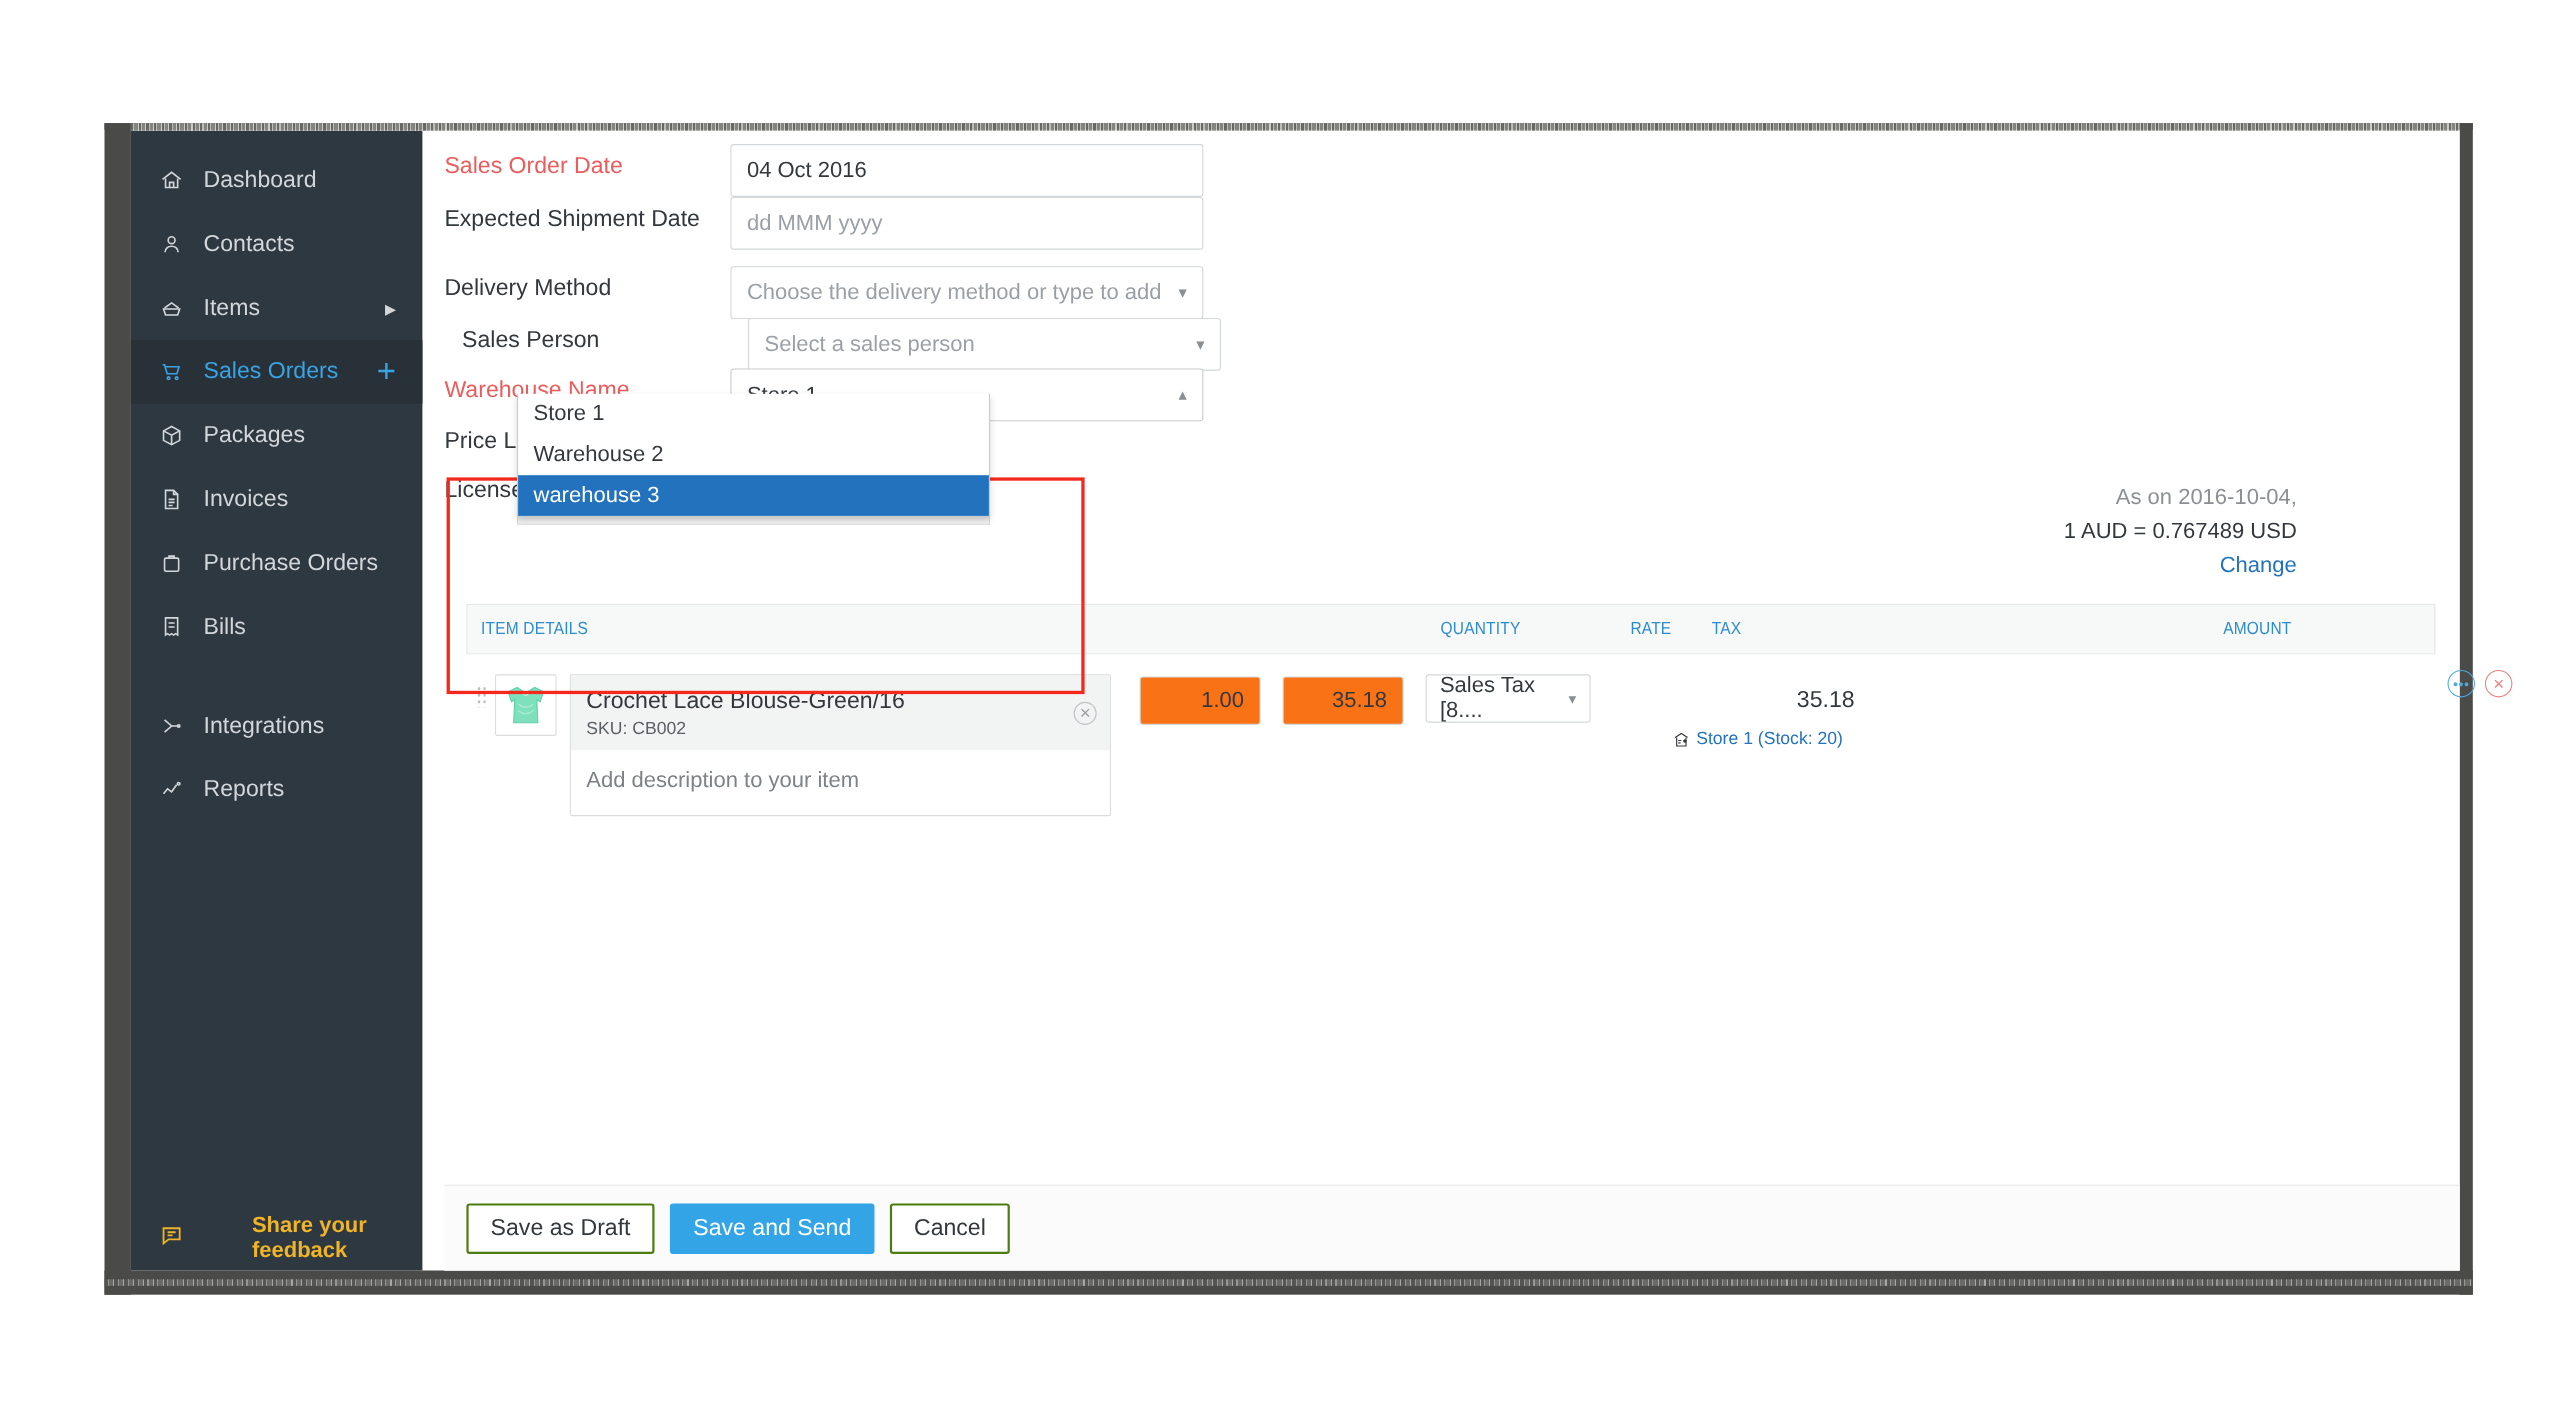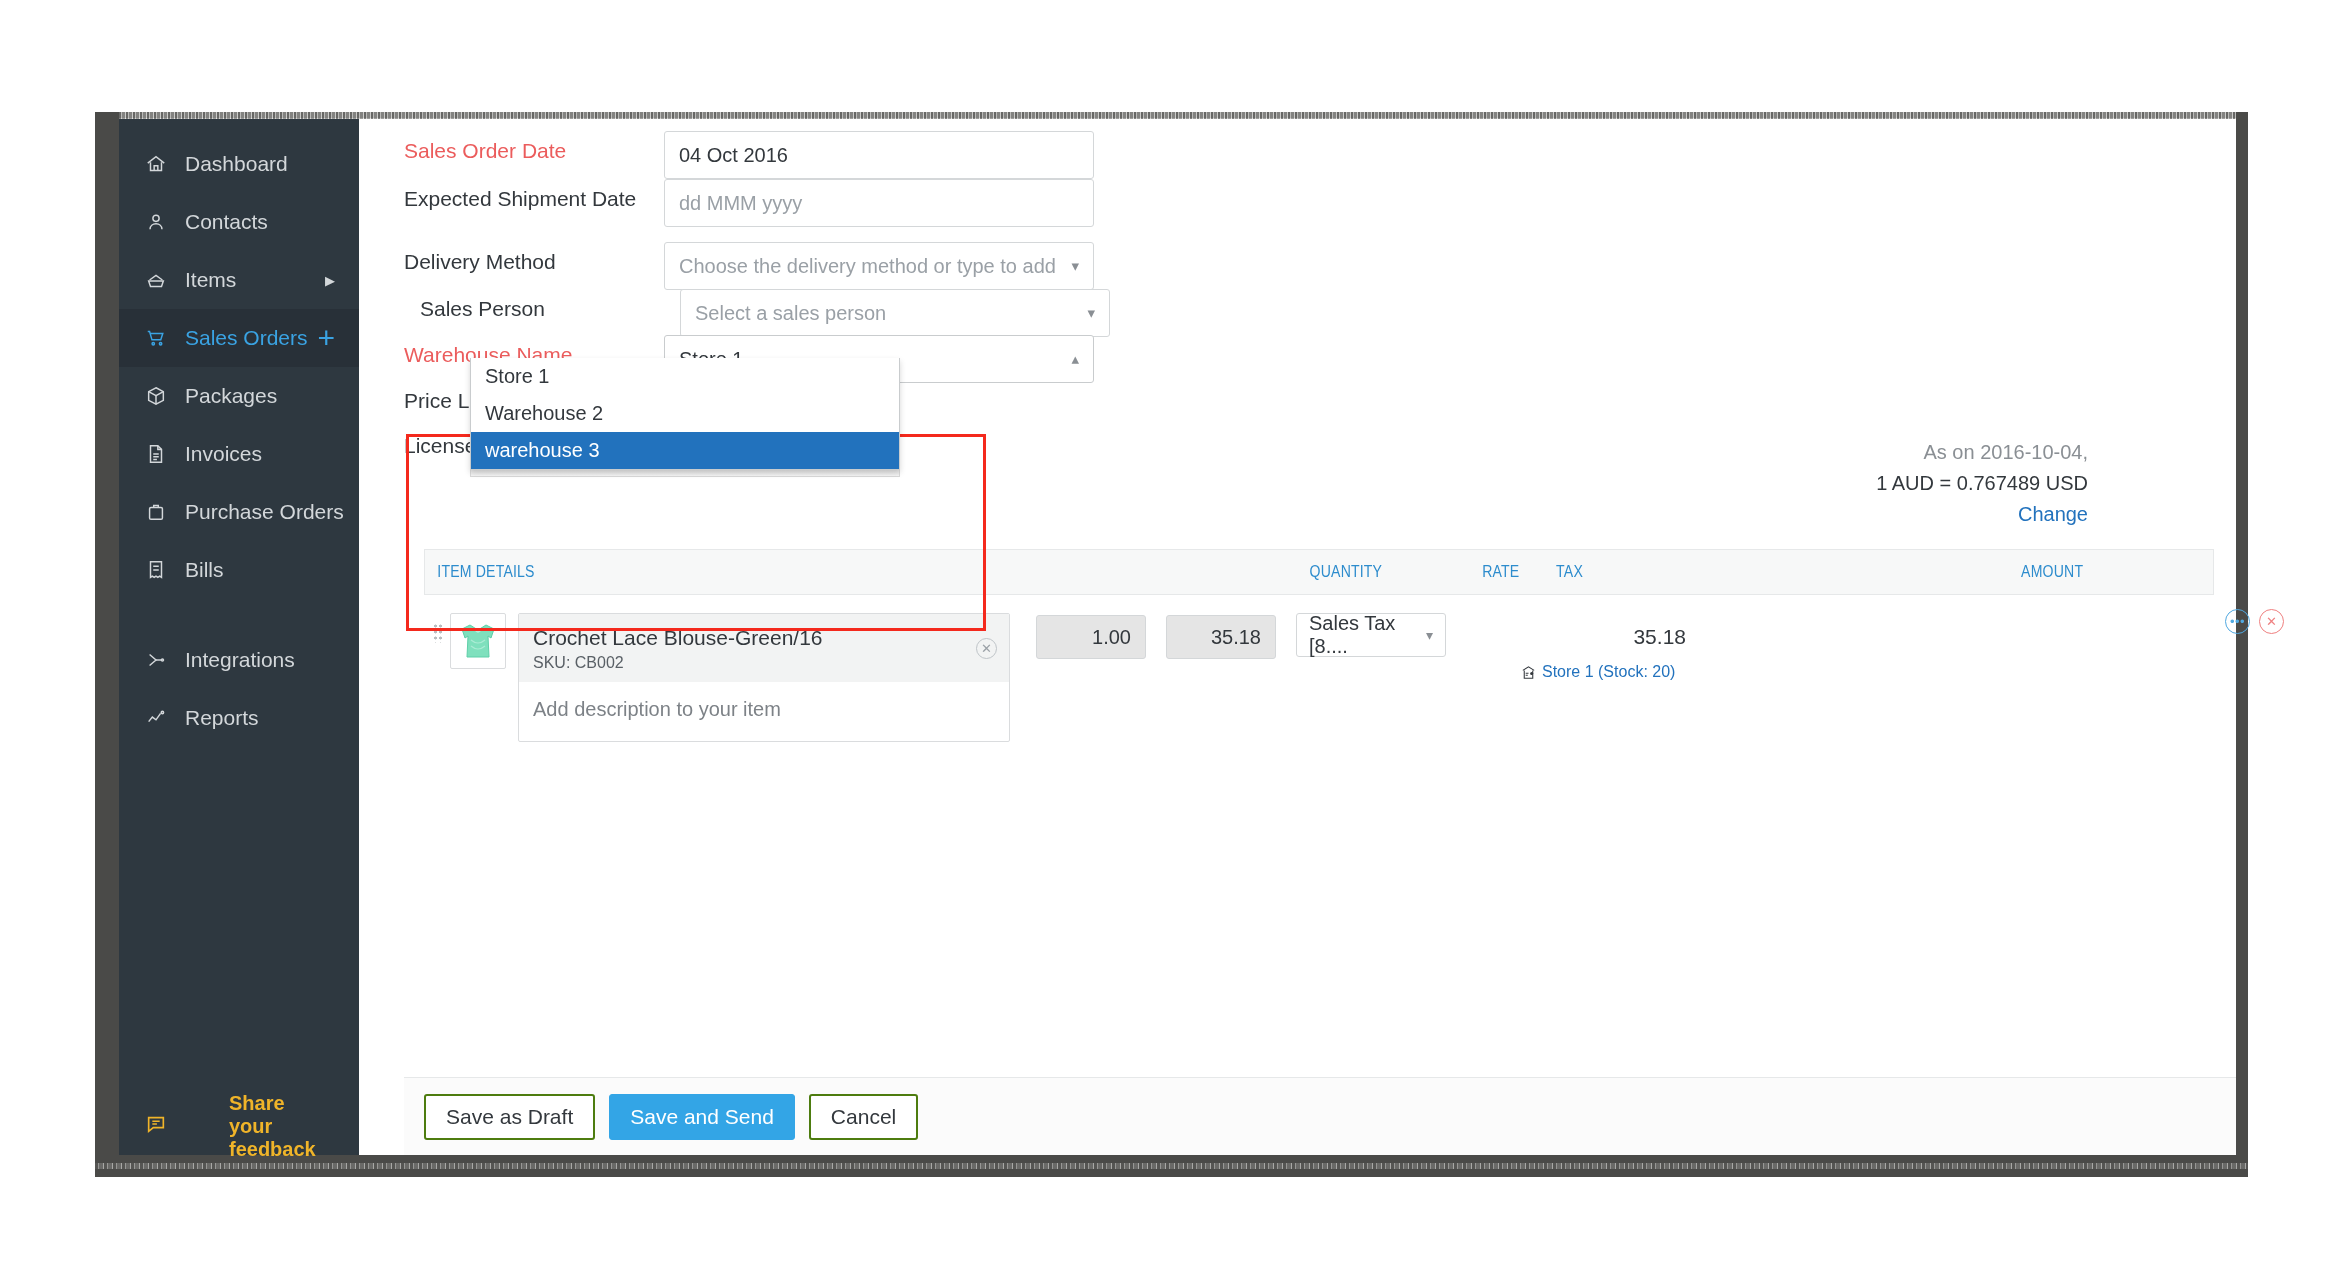--- a/index.html
+++ b/index.html
@@ -34,21 +34,21 @@
   #frame-noise-bottom {
     position: absolute; left: 95px; top: 1163px;
     width: 2153px; height: 6px;
     background: repeating-linear-gradient(90deg,#5a5a58 0 3px,#b8b8b6 3px 4px,#777775 4px 8px,#d0d0ce 8px 9px);
     opacity: .7;
   }
 
   
   #sidebar {
     position: absolute; left: 119px; top: 119px;
-    width: 240px; height: 1036px;
+    width: 265px; height: 1036px;
     background: #2e3840;
     display: flex; flex-direction: column; justify-content: space-between;
   }
   .nav-list { margin-top: 16px; }
   .nav-item {
     display: flex; align-items: center;
     height: 58px; padding: 0 24px 0 26px;
     color: #d3d7da; font-size: 21px;
     cursor: pointer; position: relative;
   }
@@ -209,21 +209,21 @@
     justify-content: center; cursor: pointer; background: #f2f3f3;
   }
   #item-desc {
     padding: 16px 14px 20px 14px; font-size: 20px; color: #7d8287;
   }
   .cell { padding-top: 2px; }
   .num-input {
     width: 110px; height: 44px; border: 1px solid #d4d7d9;
     border-radius: 3px; display: flex; align-items: center;
     justify-content: flex-end; padding-right: 14px;
-    font-size: 20px; color: #33383d; background: #e5e5e5;
+    font-size: 20px; color: #33383d; background: #f97316;
   }
   #cell-qty { margin-left: 26px; }
   #cell-rate { margin-left: 20px; }
   #tax-select {
     margin-left: 20px; width: 150px; height: 44px;
     border: 1px solid #d4d7d9; border-radius: 3px;
     display: flex; align-items: center; padding: 0 12px;
     font-size: 20px; color: #33383d; background: #fff;
   }
   #tax-select .caret { margin-left: auto; color: #8a8f94; font-size: 14px; }

